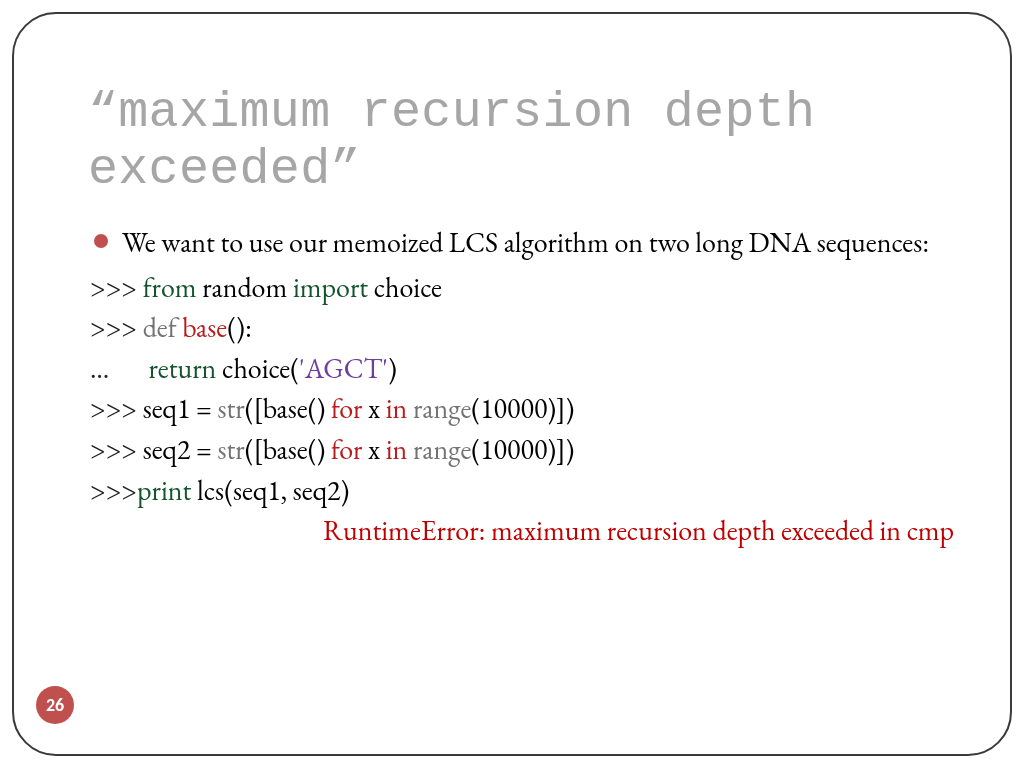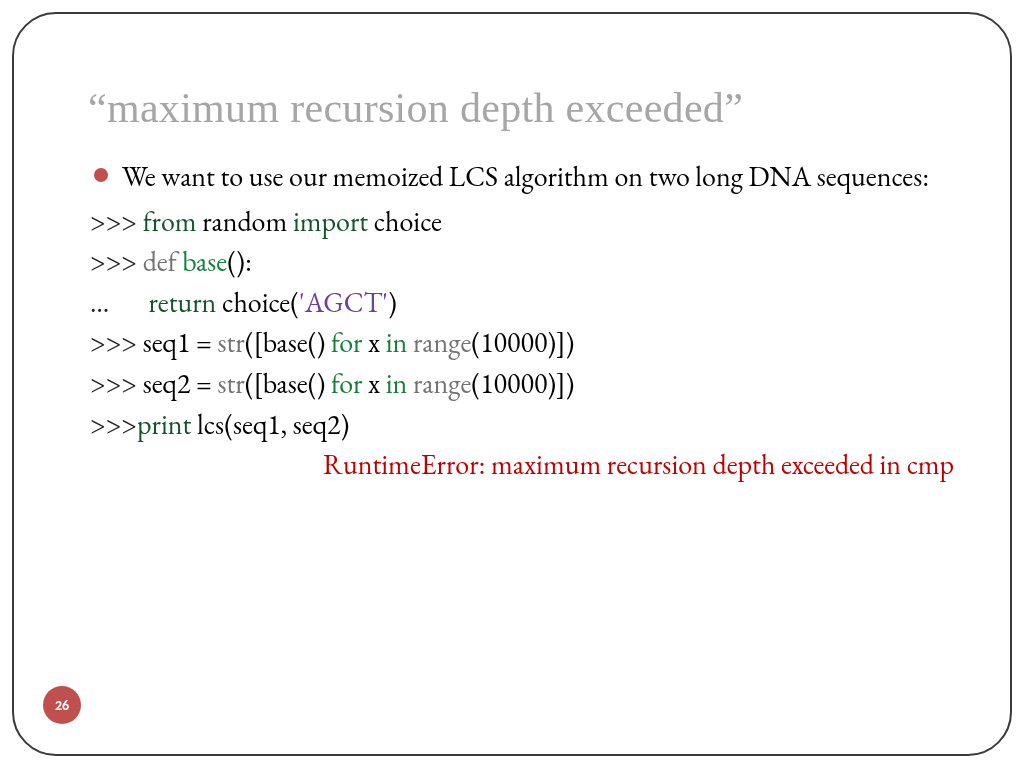--- a/index.html
+++ b/index.html
@@ -7,22 +7,22 @@
   .slide {
     position: absolute;
     left: 12px; top: 12px;
     width: 1000px; height: 744px;
     border: 2px solid #3a3a3a;
     border-radius: 44px;
     background: #fff;
     padding: 70px 56px 56px 56px;
   }
   .title {
-    font-family: Liberation Serif, serif;
-    font-size: 42px;
+    font-family: Liberation Mono, monospace;
+    font-size: 50px;
     color: #a6a6a6;
     font-weight: 400;
     margin-left: 18px;
     margin-bottom: 24px;
     letter-spacing: 0.3px;
   }
   .content {
     font-size: 28px;
     line-height: 1.45;
     color: #000;
@@ -40,32 +40,32 @@
     left: 4px; top: 12px;
     width: 14px; height: 14px;
     border-radius: 50%;
     background: #c0504d;
   }
   .code-block { margin-left: 0; }
   .code-line { white-space: pre; }
   .prompt { color: #222; }
   .kw-orange { color: #14532d; } 
   .kw-blue   { color: #737373; } 
-  .fn-teal   { color: #15803d; } 
+  .fn-teal   { color: #b91c1c; } 
   .str-purple{ color: #6f3fa0; } 
   .err-red   { color: #c00000; text-align: right; }
   .page-badge {
     position: absolute;
-    left: 29px; bottom: 30px;
+    left: 22px; bottom: 30px;
     width: 38px; height: 38px;
     border-radius: 50%;
     background: #c0504d;
     color: #fff;
     font-family: Calibri, Arial, sans-serif;
-    font-size: 14px;
+    font-size: 18px;
     font-weight: 700;
     display: flex;
     align-items: center;
     justify-content: center;
   }
 </style>
 </head>
 <body>
 
 <div class="slide">

